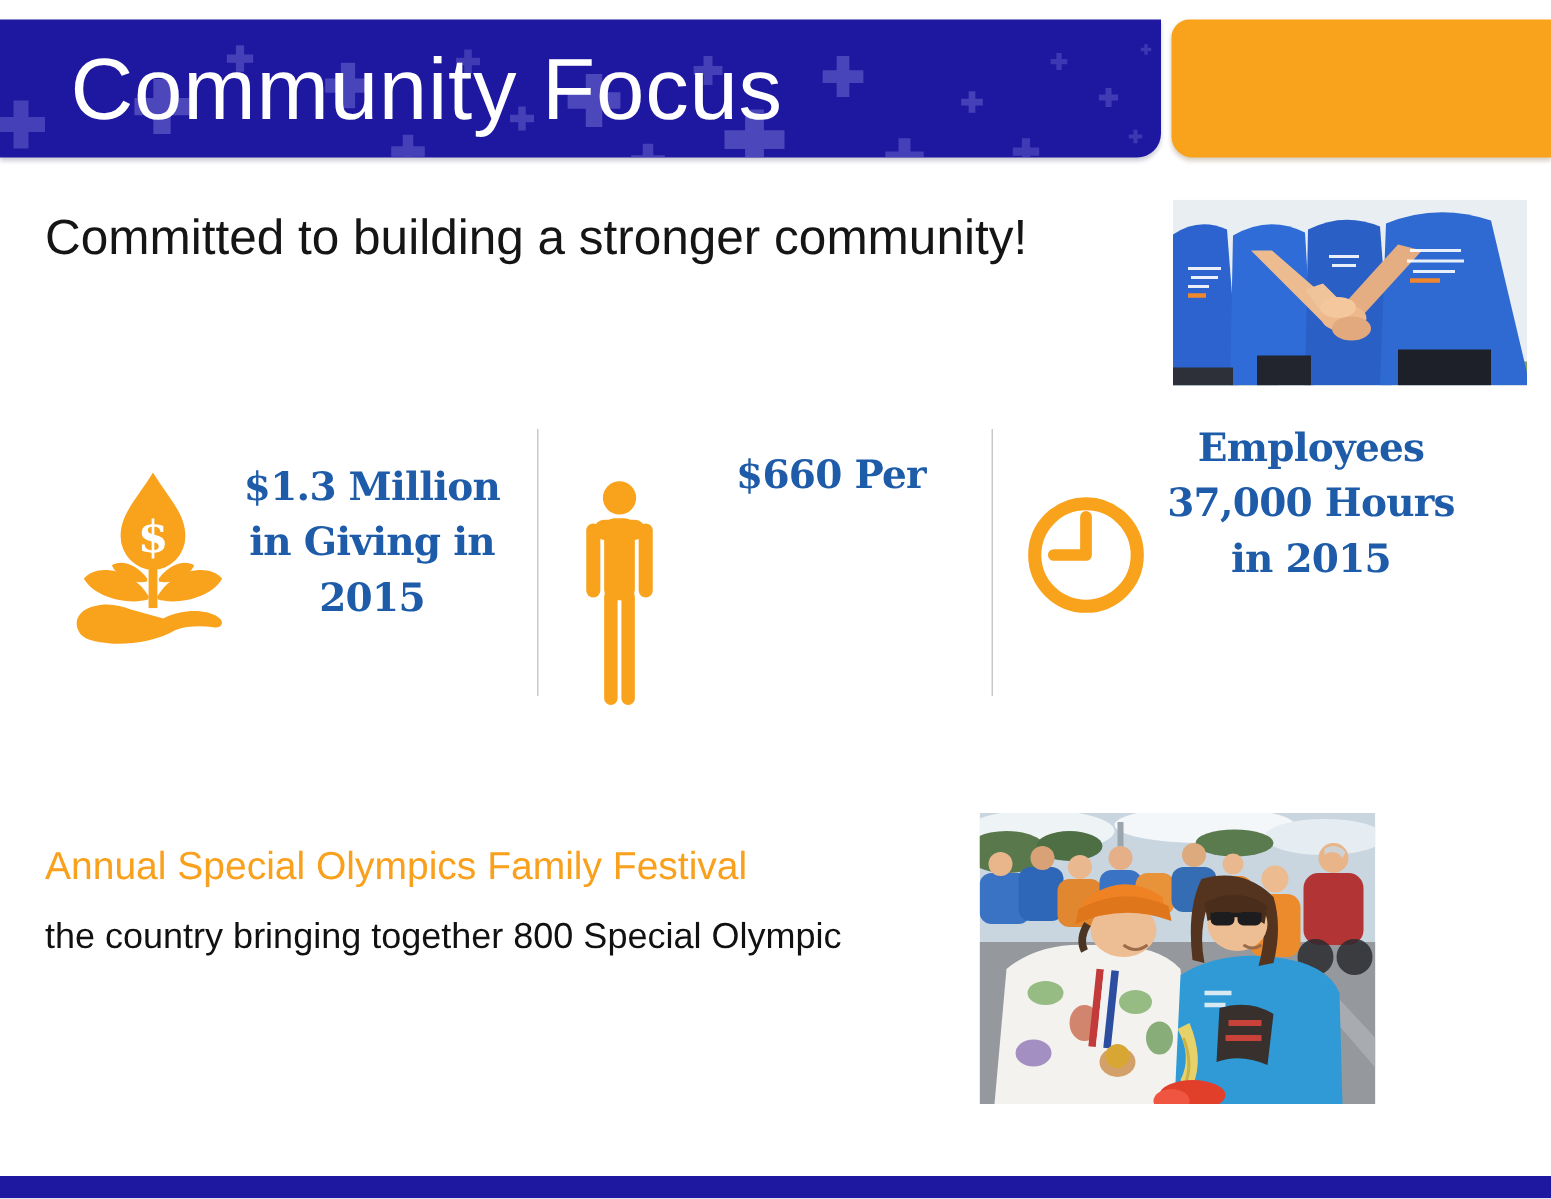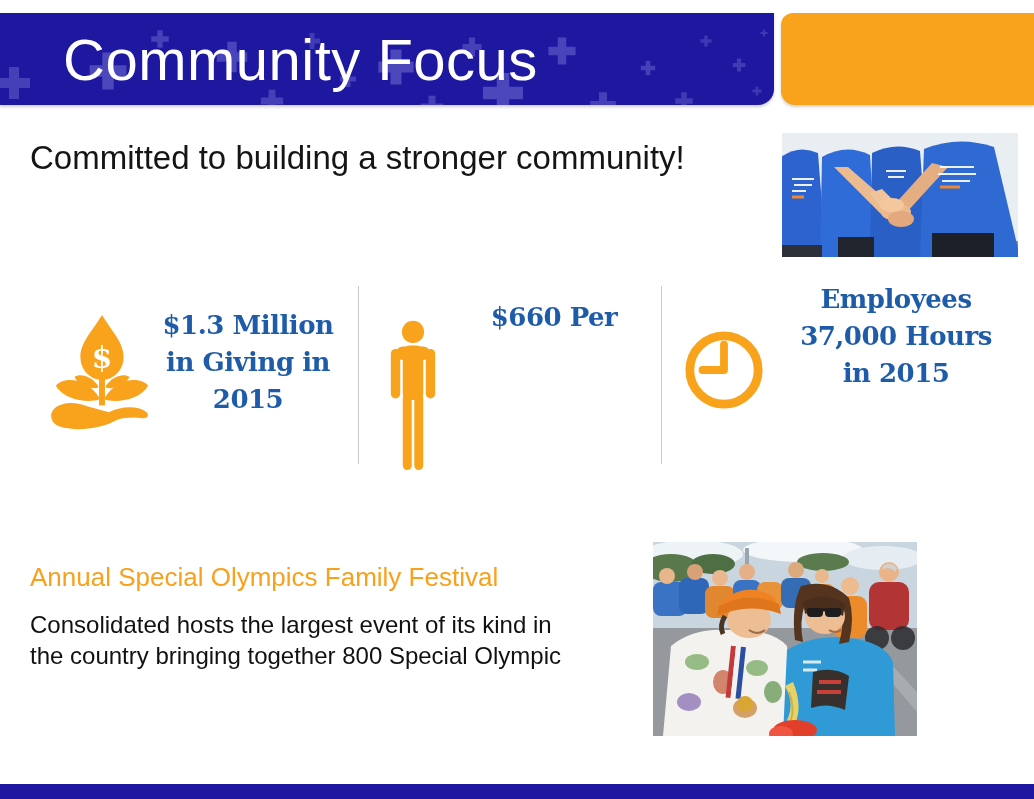--- a/index.html
+++ b/index.html
@@ -5,42 +5,42 @@
   html,body{margin:0;padding:0;background:#fff;}
   .slide{position:relative;width:1034px;height:799px;background:#ffffff;overflow:hidden;
          font-family:"Liberation Sans",sans-serif;}
   .abs{position:absolute;}
 
   
   .header-bar{left:0;top:13px;width:774px;height:92px;background:#1e17a0;
               border-radius:0 0 16px 0;box-shadow:0 2px 3px rgba(110,110,140,.35);overflow:hidden;}
   .header-pattern{position:absolute;left:0;top:0;width:100%;height:100%;}
   .header-title{position:absolute;left:47px;top:0;height:92px;line-height:94px;
-                color:#ffffff;font-size:58px;letter-spacing:.5px;white-space:nowrap;margin-left:16px;}
+                color:#ffffff;font-size:58px;letter-spacing:.5px;white-space:nowrap;}
   .orange-block{left:781px;top:13px;right:0;height:92px;background:#f9a21b;
                 border-radius:12px 0 0 14px;box-shadow:0 2px 3px rgba(140,120,90,.35);}
 
   
   .subtitle{left:30px;top:139px;font-size:33px;color:#151515;white-space:nowrap;}
 
   
   .photo{overflow:hidden;}
   .photo svg{display:block;width:100%;height:100%;}
   .photo-team{left:782px;top:133px;width:236px;height:124px;}
   .photo-festival{left:653px;top:542px;width:264px;height:194px;}
 
   
   .divider{width:1px;background:#c9c9c9;}
   .divider-1{left:358px;top:286px;height:178px;}
   .divider-2{left:661px;top:286px;height:178px;}
   .stat-text{font-family:"DejaVu Serif",serif;font-weight:700;font-size:26px;line-height:37px;
              color:#1e5ca9;text-align:center;letter-spacing:-0.5px;}
   .stat-text-1{left:156px;top:307px;width:184px;}
   .stat-text-2{left:456px;top:299px;width:196px;}
-  .stat-text-3{left:778px;top:281px;width:236px;}
+  .stat-text-3{left:756px;top:281px;width:236px;}
   .icon-giving{left:48px;top:312px;width:108px;height:120px;}
   .icon-person{left:388px;top:320px;width:50px;height:150px;}
   .icon-clock{left:683px;top:329px;width:82px;height:82px;}
 
   
   .festival-heading{left:30px;top:562px;font-size:26px;color:#f9a01c;white-space:nowrap;}
   .festival-body{left:30px;top:609px;font-size:24px;line-height:31px;color:#111;}
   .festival-body div{white-space:nowrap;}
 
   
@@ -156,21 +156,20 @@
     </svg>
   </div>
   <div class="abs stat-text stat-text-3">
     <div>Employees</div>
     <div>37,000 Hours</div>
     <div>in 2015</div>
   </div>
 
   <div class="abs festival-heading">Annual Special Olympics Family Festival</div>
   <div class="abs festival-body">
-    <div>Consolidated hosts the largest event of its kind in</div>
     <div>the country bringing together 800 Special Olympic</div>
   </div>
 
   <div class="abs photo photo-festival" title="Crowd at outdoor Special Olympics festival with two smiling attendees in foreground">
     <svg viewBox="0 0 264 194" preserveAspectRatio="none">
       <rect width="264" height="194" fill="#c9d6e0"></rect>
       <ellipse cx="40" cy="12" rx="50" ry="14" fill="#eef3f6"></ellipse>
       <ellipse cx="150" cy="8" rx="60" ry="12" fill="#f4f7f9"></ellipse>
       <ellipse cx="230" cy="16" rx="40" ry="12" fill="#e6edf2"></ellipse>
       <ellipse cx="18" cy="26" rx="28" ry="14" fill="#59794d"></ellipse>

